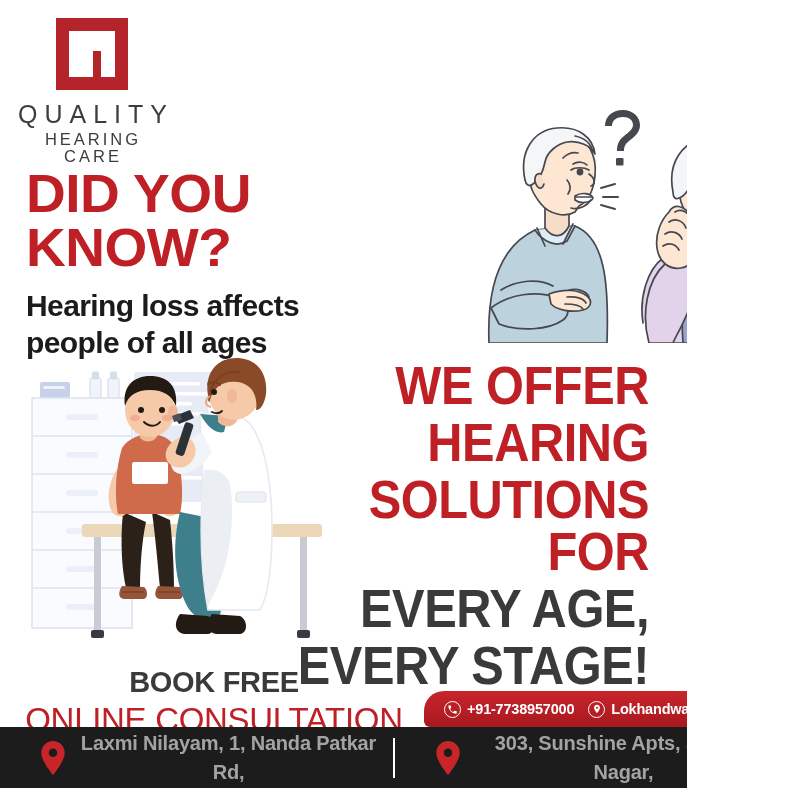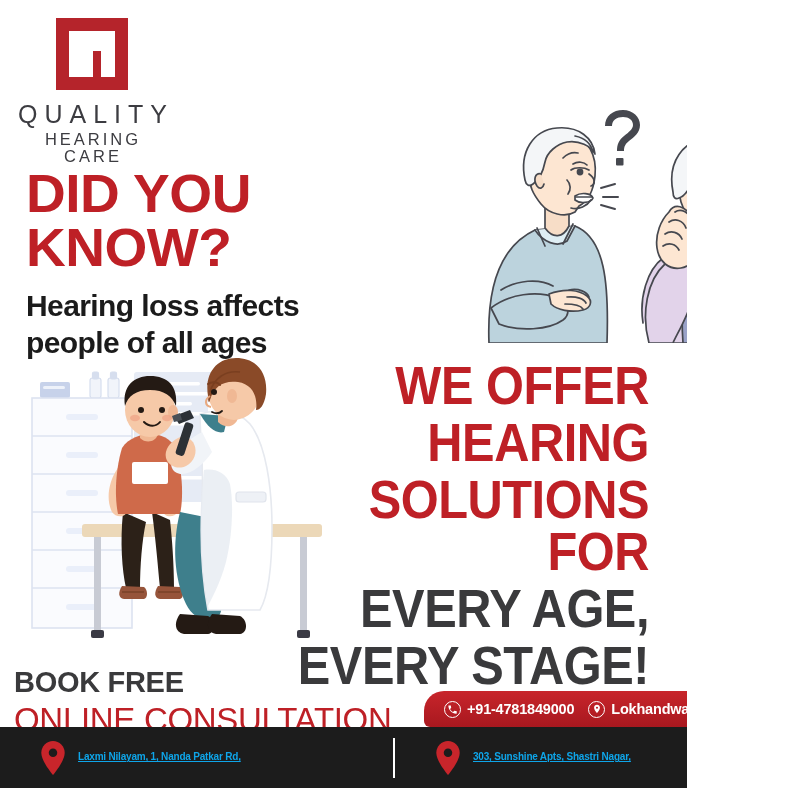--- a/index.html
+++ b/index.html
@@ -62,21 +62,21 @@
   .offer .ln{
     font-family:"Liberation Sans Narrow","Liberation Sans",sans-serif;
     font-weight:bold;line-height:0.98;margin:0;letter-spacing:-0.5px;
     transform:scaleX(0.92);transform-origin:right center;
   }
   .offer .red{color:#BE2026;font-size:53px;}
   .offer .dark{color:#3a3a3c;font-size:53px;}
   .offer .ln + .ln{margin-top:5px;}
 
   
-  .cta{position:absolute;left:14px;top:668px;width:400px;text-align:left;}
+  .cta{position:absolute;left:14px;top:668px;width:400px;text-align:center;}
   .cta .book{
     font-family:"Liberation Sans Narrow","Liberation Sans",sans-serif;
     font-size:29px;font-weight:bold;color:#3a3a3c;letter-spacing:-0.3px;
     line-height:1;margin:0;
   }
   .cta .online{
     font-family:"Liberation Sans Narrow","Liberation Sans",sans-serif;
     font-size:33px;font-weight:normal;color:#BE2026;letter-spacing:-0.3px;
     line-height:1;margin:6px 0 0 0;
   }
@@ -106,21 +106,21 @@
   .footer .half{
     flex:1 1 0;display:flex;align-items:center;gap:12px;padding:0 14px;
   }
   .footer .half.left{padding-left:40px;}
   .footer .half.right{padding-left:40px;}
   .footer .divider{
     width:2px;height:40px;background:#ffffff;flex:0 0 auto;
   }
   .pin{flex:0 0 auto;}
   .pin svg{display:block;}
-  .addr{color:#0ea5e9;font-size:10px;font-weight:bold;line-height:1.45;letter-spacing:-0.2px;text-decoration:underline;}
+  .addr{color:#a3a3a3;font-size:20px;font-weight:bold;line-height:1.45;letter-spacing:-0.2px;}
   .addr .l{display:block;}
   .footer .half.left .addr{text-align:center;}
   .footer .half.right .addr{text-align:center;}
 </style>
 </head>
 <body>
 
 <div id="poster">
 
   <div class="logo-block">
@@ -401,21 +401,21 @@
   </div>
 
   <div class="contact-bar">
 
     <div class="contact-item">
       <span class="ring">
         <svg width="11" height="11" viewBox="0 0 24 24" fill="#ffffff">
           <path d="M6.6 10.8c1.4 2.8 3.8 5.2 6.6 6.6l2.2-2.2c.3-.3.7-.4 1.1-.3 1.2.4 2.4.6 3.7.6.6 0 1 .4 1 1V20c0 .6-.4 1-1 1C10.6 21 3 13.4 3 4c0-.6.4-1 1-1h3.5c.6 0 1 .4 1 1 0 1.3.2 2.5.6 3.7.1.4 0 .8-.3 1.1l-2.2 2z"></path>
         </svg>
       </span>
-      <span class="txt">+91-4781849000</span>
+      <span class="txt">+91-7738957000</span>
     </div>
 
     <div class="contact-item">
       <span class="ring">
         <svg width="10" height="10" viewBox="0 0 24 24" fill="#ffffff">
           <path d="M12 2C8.1 2 5 5.1 5 9c0 5.2 7 13 7 13s7-7.8 7-13c0-3.9-3.1-7-7-7zm0 9.5A2.5 2.5 0 1 1 12 6.5a2.5 2.5 0 0 1 0 5z"></path>
         </svg>
       </span>
       <span class="txt">Lokhandwala</span>
     </div>

